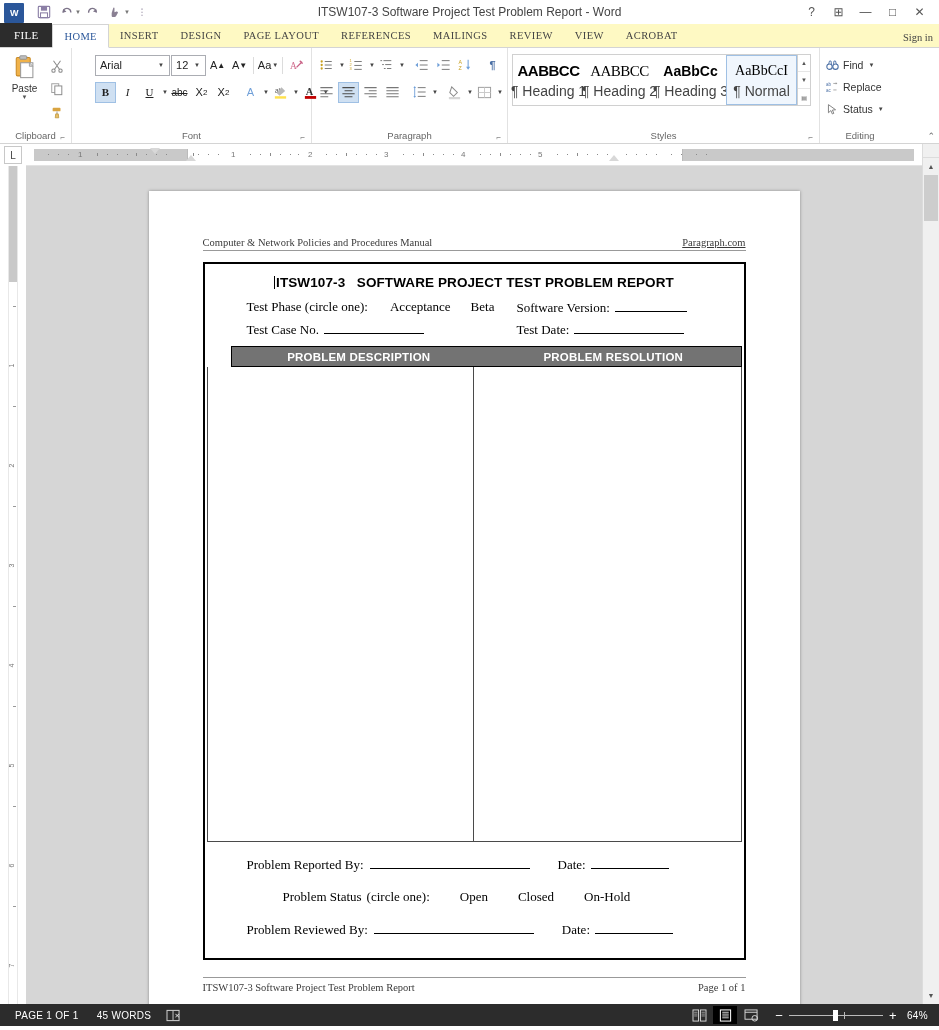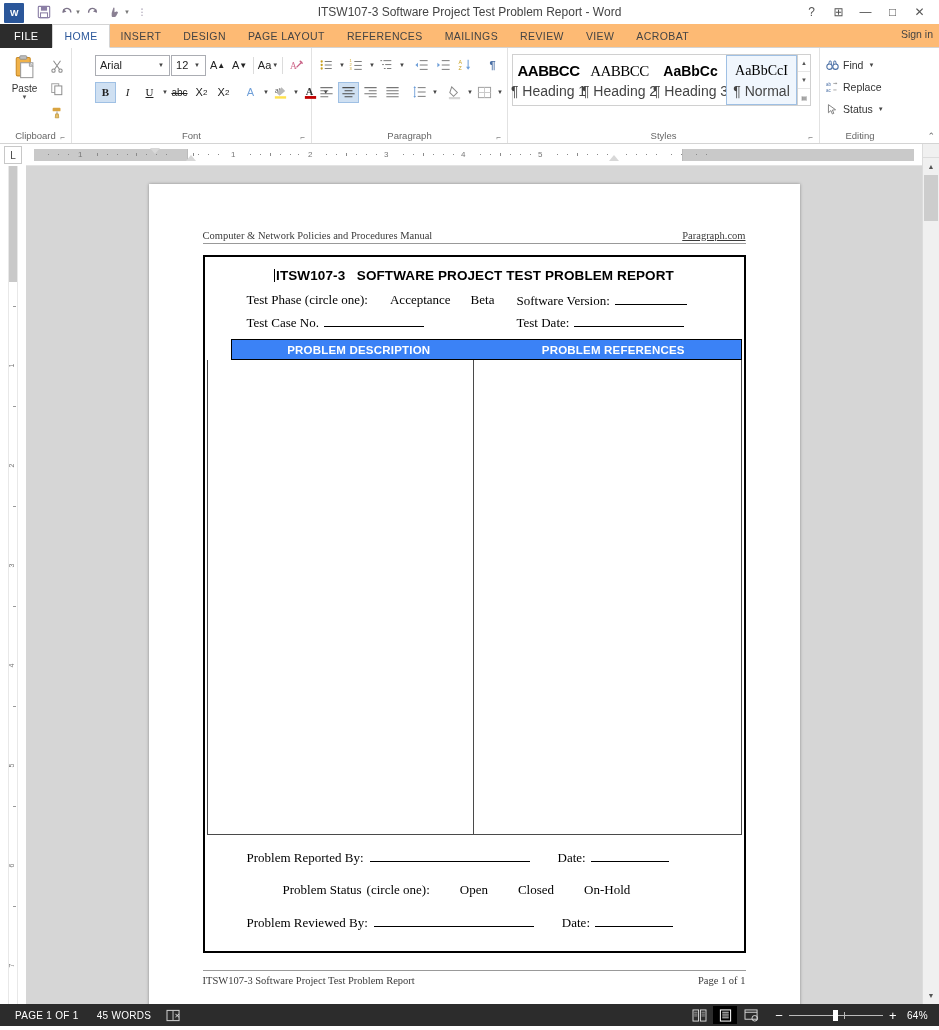--- a/index.html
+++ b/index.html
@@ -36,22 +36,22 @@
     margin-left: auto; display: flex; align-items: center; gap: 0;
     padding-right: 6px; position: relative; z-index: 2;
   }
   .win-btn {
     width: 27px; height: 22px; display: flex; align-items: center;
     justify-content: center; color: #555; font-size: 12px; cursor: pointer;
   }
 
   
   .ribbon-tabs {
-    height: 24px; background: #fdba74; display: flex; align-items: center;
-    position: relative; border-bottom: 1px solid #d4d4d4;
+    height: 24px; background: #fef9c3; display: flex; align-items: flex-end;
+    position: relative; border-bottom: 1px solid #d4d4d4; font-family: Liberation Serif, serif;
   }
   .tab-file {
     background: #2c2c2c; color: #fff; font-size: 11px; padding: 0 14px;
     height: 24px; display: flex; align-items: center; letter-spacing: .3px;
     cursor: pointer; font-weight: 400;
   }
   .tab {
     font-size: 10.5px; color: #444; padding: 0 11px; height: 24px;
     display: flex; align-items: center; cursor: pointer; letter-spacing: .4px;
   }
@@ -206,21 +206,21 @@
     border-top: 6px solid #d8d8d8; cursor: pointer;
   }
   .indent-bot {
     position: absolute; top: 11px; width: 0; height: 0;
     border-left: 5px solid transparent; border-right: 5px solid transparent;
     border-bottom: 6px solid #d8d8d8; cursor: pointer;
   }
 
   .canvas {
     flex: 1; background: #d6d6d6; overflow: hidden; position: relative;
-    display: flex; justify-content: center; padding-top: 18px;
+    display: flex; justify-content: center; padding-top: 25px;
   }
   .page {
     width: 651px; background: #fff; position: relative;
     box-shadow: 0 0 3px rgba(0,0,0,.35);
     height: 1000px;
   }
 
   
   .doc-header {
     display: flex; justify-content: space-between; align-items: flex-end;
@@ -251,21 +251,21 @@
   .fr-right { flex: 1; display: flex; align-items: baseline; }
   .uline { display: inline-block; border-bottom: 1px solid #000; height: 13px; }
   .u-case { width: 100px; margin-left: 5px; }
   .u-date { width: 110px; margin-left: 5px; }
   .u-ver  { width: 72px; margin-left: 5px; }
   .gapword { margin-left: 22px; }
   .gapword2 { margin-left: 20px; }
 
   .tbl { margin: 8px 0 0 0; padding: 0 2px; }
   .tbl-head {
-    display: flex; background: #3b82f6; color: #fff; font-weight: bold;
+    display: flex; background: #737373; color: #fff; font-weight: bold;
     font-family: "Liberation Sans", sans-serif; font-size: 11.5px;
     height: 21px; align-items: center; letter-spacing: .2px;
     border: 1px solid #000;
     margin-left: 24px;
   }
   .th1 { width: 50%; text-align: center; }
   .th2 { width: 50%; text-align: center; }
   .tbl-body { display: flex; height: 475px; border: 1px solid #4a4a4a; border-top: none; }
   .td1 { width: 50%; border-right: 1px solid #4a4a4a; }
   .td2 { width: 50%; }
@@ -788,21 +788,21 @@
             </div>
             <div class="fr-right">
               <span>Test Date:</span>
               <span class="uline u-date"></span>
             </div>
           </div>
 
           <div class="tbl">
             <div class="tbl-head">
               <div class="th1">PROBLEM DESCRIPTION</div>
-              <div class="th2">PROBLEM REFERENCES</div>
+              <div class="th2">PROBLEM RESOLUTION</div>
             </div>
             <div class="tbl-body">
               <div class="td1"></div>
               <div class="td2"></div>
             </div>
           </div>
 
           <div class="sig-block">
             <div class="sig-row">
               <span class="bold">Problem Reported By</span>

